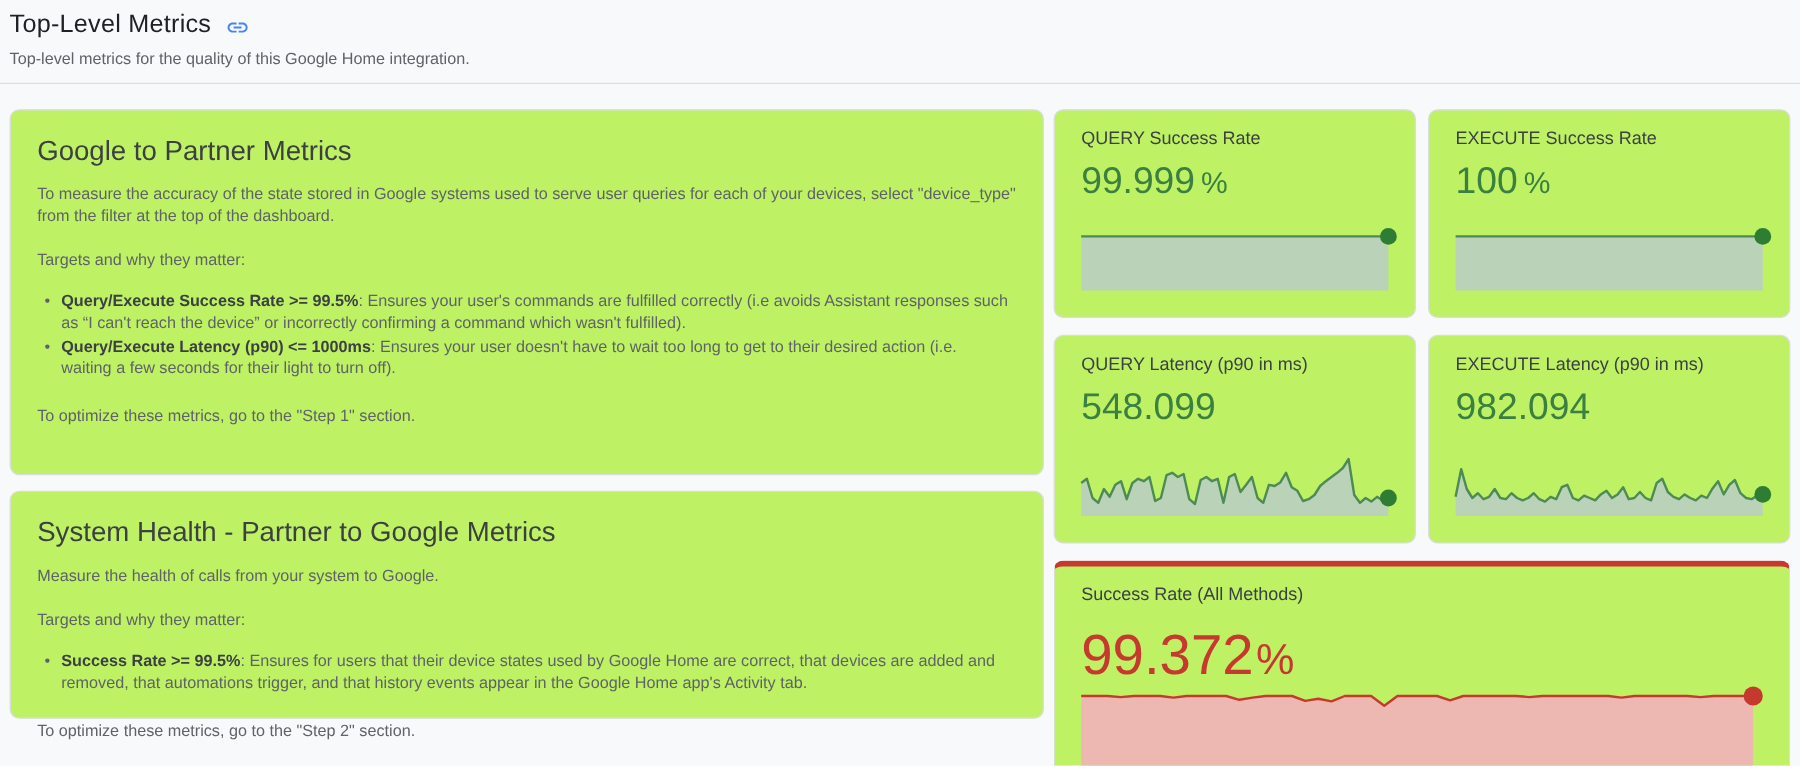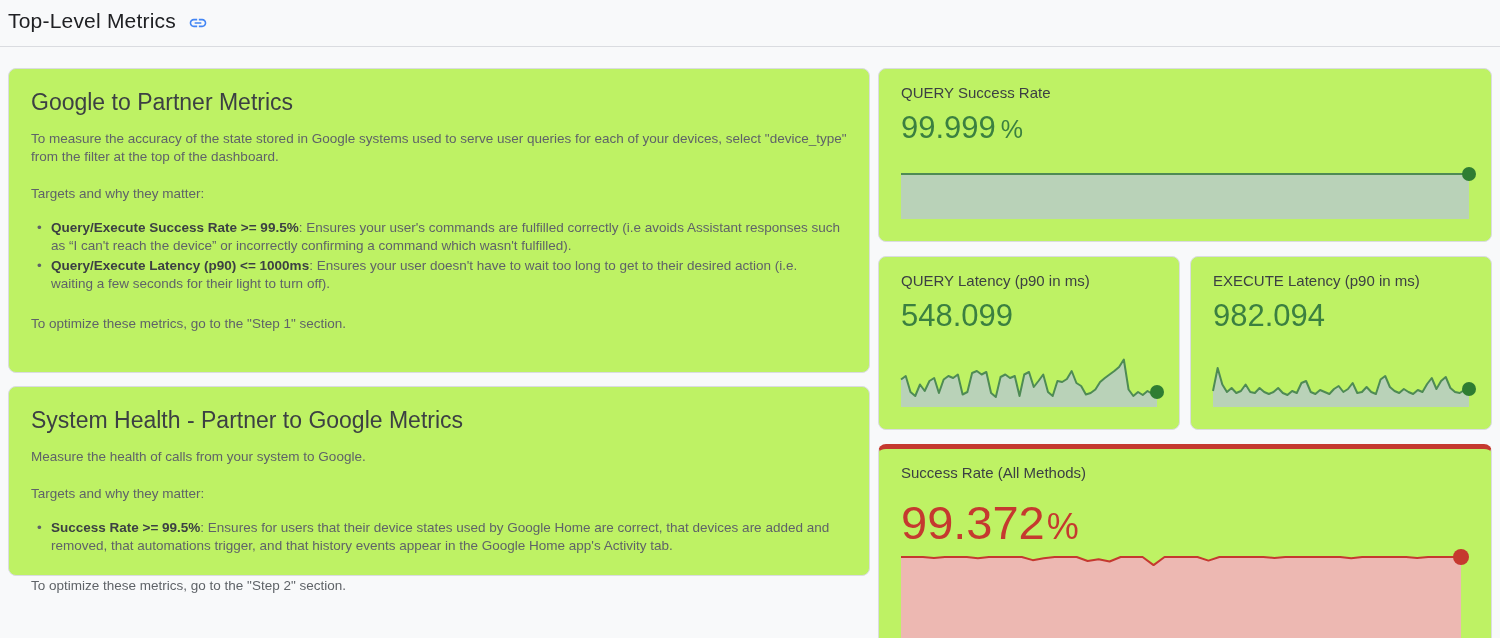--- a/index.html
+++ b/index.html
@@ -62,20 +62,21 @@
 
 <div class="header">
   <div class="header-row">
     <span class="page-title">Top-Level Metrics</span>
     <span class="link-icon">
       <svg viewBox="0 0 24 24" width="20" height="20" fill="#4285f4">
         <path d="M3.9,12c0-1.71,1.39-3.1,3.1-3.1h4V7H7c-2.76,0-5,2.24-5,5s2.24,5,5,5h4v-1.9H7C5.29,15.1,3.9,13.71,3.9,12z M8,13h8v-2H8V13z M17,7h-4v1.9h4c1.71,0,3.1,1.39,3.1,3.1s-1.39,3.1-3.1,3.1h-4V17h4c2.76,0,5-2.24,5-5S19.76,7,17,7z"></path>
       </svg>
     </span>
   </div>
+  <div class="subtitle">Top-level metrics for the quality of this Google Home integration.</div>
 </div>
 <div class="separator"></div>
 
 <div class="main">
 
   <div class="left-col">
 
     <div class="card text-card h305">
       <div class="card-title">Google to Partner Metrics</div>
       <div class="body-text intro">To measure the accuracy of the state stored in Google systems used to serve user queries for each of your devices, select "device_type" from the filter at the top of the dashboard.</div>
@@ -104,20 +105,31 @@
     </div>
 
   </div>
 
   <div class="right-col">
 
     <div class="metric-row">
       <div class="card metric-card">
         <div class="metric-title">QUERY Success Rate</div>
         <div class="metric-value"><span>99.999</span><span class="unit">%</span></div>
+        <div class="spark flat">
+            <svg viewBox="0 0 100 40" preserveAspectRatio="none" style="position:absolute;inset:0;width:100%;height:100%;overflow:visible">
+              <polygon points="0.00,0.00 100.00,0.00 100,40 0,40" fill="#b9d2b8"></polygon>
+              <polyline points="0.00,0.00 100.00,0.00" fill="none" stroke="#4e8b54" stroke-width="2" vector-effect="non-scaling-stroke" stroke-linejoin="round"></polyline>
+            </svg>
+            <div class="spark-dot" style="height: 14px; width: 14px; background: rgb(46, 125, 50); right: -7px; top: -7px;"></div>
+          </div>
+      </div>
+      <div class="card metric-card">
+        <div class="metric-title">EXECUTE Success Rate</div>
+        <div class="metric-value"><span>100</span><span class="unit">%</span></div>
         <div class="spark flat">
             <svg viewBox="0 0 100 40" preserveAspectRatio="none" style="position:absolute;inset:0;width:100%;height:100%;overflow:visible">
               <polygon points="0.00,0.00 100.00,0.00 100,40 0,40" fill="#b9d2b8"></polygon>
               <polyline points="0.00,0.00 100.00,0.00" fill="none" stroke="#4e8b54" stroke-width="2" vector-effect="non-scaling-stroke" stroke-linejoin="round"></polyline>
             </svg>
             <div class="spark-dot" style="height: 14px; width: 14px; background: rgb(46, 125, 50); right: -7px; top: -7px;"></div>
           </div>
       </div>
     </div>
 

